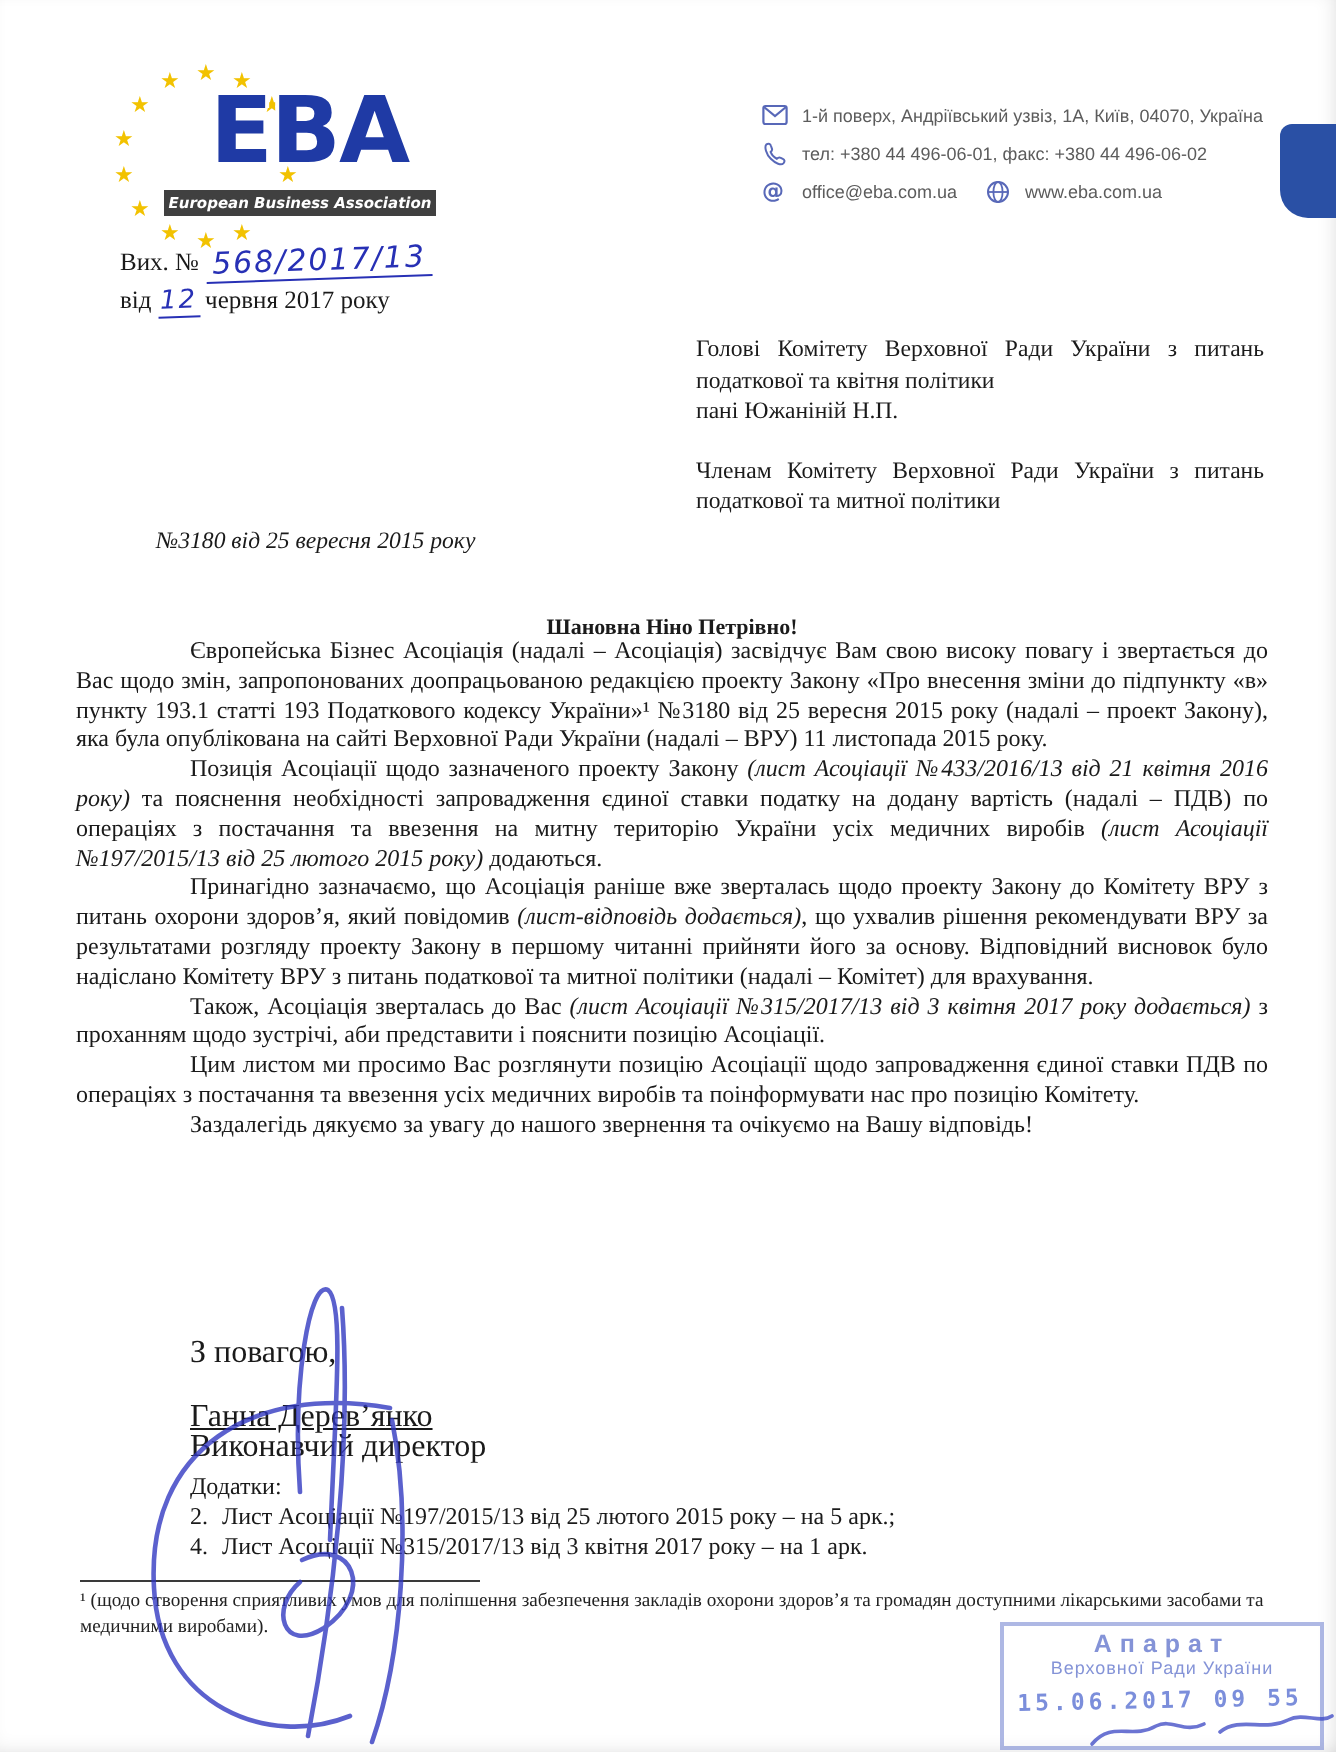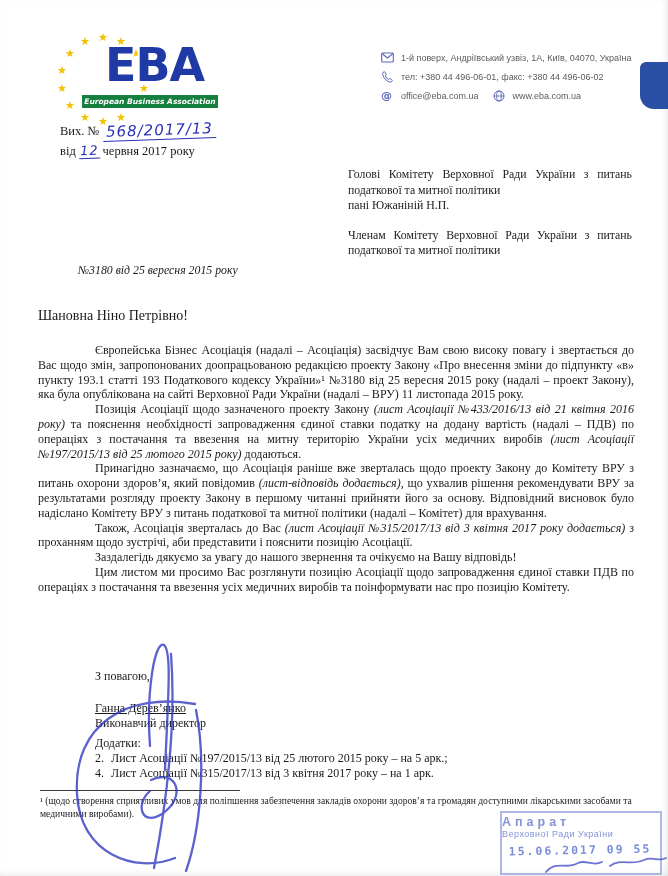--- a/index.html
+++ b/index.html
@@ -5,21 +5,21 @@
   html,body{margin:0;padding:0;background:#9a9a9a;}
   .page{position:relative;width:668px;height:876px;background:#fff;overflow:hidden;
         font-family:"Liberation Serif", serif;color:#1a1a1a;
         box-shadow:inset -6px 0 10px -6px rgba(0,0,0,.12), inset 0 -6px 10px -6px rgba(0,0,0,.10);}
   
   .logo{position:absolute;left:55px;top:30px;width:170px;height:100px;}
   .star{position:absolute;font-size:11px;line-height:11px;color:#f2c200;}
   .eba-text{position:absolute;left:50px;top:12px;font-family:"DejaVu Sans",sans-serif;
             font-weight:bold;font-size:46px;line-height:46px;color:#1f3aa5;letter-spacing:-1px;
             text-shadow:-2px 0 0 #fff,2px 0 0 #fff,0 -2px 0 #fff,0 2px 0 #fff;z-index:2;}
-  .ribbon{position:absolute;left:27px;top:65px;width:136px;height:13px;background:#15803d;
+  .ribbon{position:absolute;left:27px;top:65px;width:136px;height:13px;background:#404040;
           z-index:3;color:#fff;font-family:"DejaVu Sans",sans-serif;font-style:italic;font-weight:bold;
           font-size:7.5px;line-height:13px;text-align:center;box-shadow:0 0 0 1.5px #fff;}
   
   .contact{position:absolute;left:381px;top:52px;width:250px;font-family:"Liberation Sans",sans-serif;
            font-size:9px;color:#5c5c5c;}
   .c-row{display:flex;align-items:center;margin-bottom:8px;white-space:nowrap;}
   .c-ico{width:13px;height:11px;margin-right:7px;flex:0 0 auto;color:#5868b8;}
   .c-ico svg{display:block;}
   .at-glyph{font-family:"DejaVu Sans",sans-serif;font-size:11px;line-height:11px;color:#5868b8;font-weight:bold;}
   .site-gap{margin-left:14px;}
@@ -30,39 +30,39 @@
   .hand{font-family:"DejaVu Sans",sans-serif;font-style:italic;color:#2730b5;display:inline-block;
         transform:rotate(-2deg);letter-spacing:1px;}
   .hand-num{font-size:15px;border-bottom:1.3px solid #2730b5;padding:0 3px;}
   .hand-day{font-size:13px;border-bottom:1.3px solid #2730b5;padding:0 1px;}
   .ref-l2{margin-top:3px;}
   
   .addressee{position:absolute;left:348px;top:167px;width:284px;font-size:11.8px;line-height:15.5px;text-align:justify;}
   .addr-name{text-align:left;}
   .addr-gap{height:14px;}
   .subject{position:absolute;left:78px;top:263px;font-style:italic;font-size:11.8px;line-height:15px;}
-  .salutation{position:absolute;left:38px;top:308px;width:596px;text-align:left;font-weight:normal;font-size:14px;}
-  
-  .body-text{position:absolute;left:38px;top:343px;width:596px;font-size:12px;line-height:14.8px;text-align:justify;}
+  .salutation{position:absolute;left:38px;top:308px;width:596px;text-align:center;font-weight:bold;font-size:11px;}
+  
+  .body-text{position:absolute;left:38px;top:318px;width:596px;font-size:12px;line-height:14.8px;text-align:justify;}
   .bp{margin:0;text-indent:57px;}
   .it{font-style:italic;}
   
-  .closing{position:absolute;left:95px;top:669px;font-size:12px;line-height:15px;}
+  .closing{position:absolute;left:95px;top:669px;font-size:16px;line-height:15px;}
   .closing .name{margin-top:17px;text-decoration:underline;}
   .attach{position:absolute;left:38px;top:736px;width:596px;font-size:12px;line-height:15.2px;}
   .att-label{text-indent:57px;}
   .att-item{text-indent:57px;text-align:justify;}
   .att-num{margin-right:7px;}
   
   .footnote{position:absolute;left:40px;top:790px;width:594px;z-index:2;}
   .fn-sep{width:200px;border-top:1.2px solid #3a3a3a;margin-bottom:4px;}
   .fn-text{font-size:9.6px;line-height:12.6px;color:#222;}
   
   .stamp{position:absolute;left:500px;top:811px;width:158px;height:60px;z-index:1;
-         border:2px solid rgba(108,126,206,.55);text-align:left;color:rgba(110,128,208,.85);
+         border:2px solid rgba(108,126,206,.55);text-align:center;color:rgba(110,128,208,.85);
          font-family:"Liberation Sans",sans-serif;}
   .stamp-l1{font-size:12.5px;font-weight:bold;letter-spacing:4px;margin-top:2px;}
   .stamp-l2{font-size:9px;letter-spacing:.5px;}
   .stamp-date{position:absolute;left:503px;top:843px;width:154px;z-index:3;text-align:center;
               font-family:"DejaVu Sans Mono",monospace;font-size:11.5px;font-weight:bold;
               color:rgba(90,114,210,.8);letter-spacing:2px;transform:rotate(-1.2deg);}
   
   .sig-svg{position:absolute;left:55px;top:628px;z-index:5;}
   .scribble-svg{position:absolute;left:540px;top:854px;z-index:5;}
 </style>
@@ -130,39 +130,39 @@
       <span class="hand hand-num">568/2017/13</span>
     </div>
     <div class="ref-l2">
       <span>від</span>
       <span class="hand hand-day">12</span>
       <span>червня 2017 року</span>
     </div>
   </div>
 
   <div class="addressee">
-    <div>Голові Комітету Верховної Ради України з питань податкової та митної політики</div>
+    <div>Голові Комітету Верховної Ради України з питань податкової та квітня політики</div>
     <div class="addr-name">пані Южаніній Н.П.</div>
     <div class="addr-gap"></div>
     <div>Членам Комітету Верховної Ради України з питань податкової та митної політики</div>
   </div>
 
   <div class="subject">
     <div>№3180 від 25 вересня 2015 року</div>
   </div>
 
   <div class="salutation">Шановна Ніно Петрівно!</div>
 
   <div class="body-text">
     <p class="bp"><span>Європейська Бізнес Асоціація (надалі – Асоціація) засвідчує Вам свою високу повагу і звертається до Вас щодо змін, запропонованих доопрацьованою редакцією проекту Закону «Про внесення зміни до підпункту «в» пункту 193.1 статті 193 Податкового кодексу України»¹ №3180 від 25 вересня 2015 року (надалі – проект Закону), яка була опублікована на сайті Верховної Ради України (надалі – ВРУ) 11 листопада 2015 року.</span></p>
     <p class="bp"><span>Позиція Асоціації щодо зазначеного проекту Закону </span><span class="it">(лист Асоціації №433/2016/13 від 21 квітня 2016 року)</span><span> та пояснення необхідності запровадження єдиної ставки податку на додану вартість (надалі – ПДВ) по операціях з постачання та ввезення на митну територію України усіх медичних виробів </span><span class="it">(лист Асоціації №197/2015/13 від 25 лютого 2015 року)</span><span> додаються.</span></p>
     <p class="bp"><span>Принагідно зазначаємо, що Асоціація раніше вже зверталась щодо проекту Закону до Комітету ВРУ з питань охорони здоров’я, який повідомив </span><span class="it">(лист-відповідь додається)</span><span>, що ухвалив рішення рекомендувати ВРУ за результатами розгляду проекту Закону в першому читанні прийняти його за основу. Відповідний висновок було надіслано Комітету ВРУ з питань податкової та митної політики (надалі – Комітет) для врахування.</span></p>
     <p class="bp"><span>Також, Асоціація зверталась до Вас </span><span class="it">(лист Асоціації №315/2017/13 від 3 квітня 2017 року додається)</span><span> з проханням щодо зустрічі, аби представити і пояснити позицію Асоціації.</span></p>
+    <p class="bp"><span>Цим листом ми просимо Вас розглянути позицію Асоціації щодо запровадження єдиної ставки ПДВ по операціях з постачання та ввезення усіх медичних виробів та поінформувати нас про позицію Комітету.</span></p>
     <p class="bp"><span>Заздалегідь дякуємо за увагу до нашого звернення та очікуємо на Вашу відповідь!</span></p>
-    <p class="bp"><span>Цим листом ми просимо Вас розглянути позицію Асоціації щодо запровадження єдиної ставки ПДВ по операціях з постачання та ввезення усіх медичних виробів та поінформувати нас про позицію Комітету.</span></p>
   </div>
 
   <div class="closing">
     <div>З повагою,</div>
     <div class="name">Ганна Дерев’янко</div>
     <div>Виконавчий директор</div>
   </div>
 
   <div class="attach">
     <div class="att-label">Додатки:</div>

